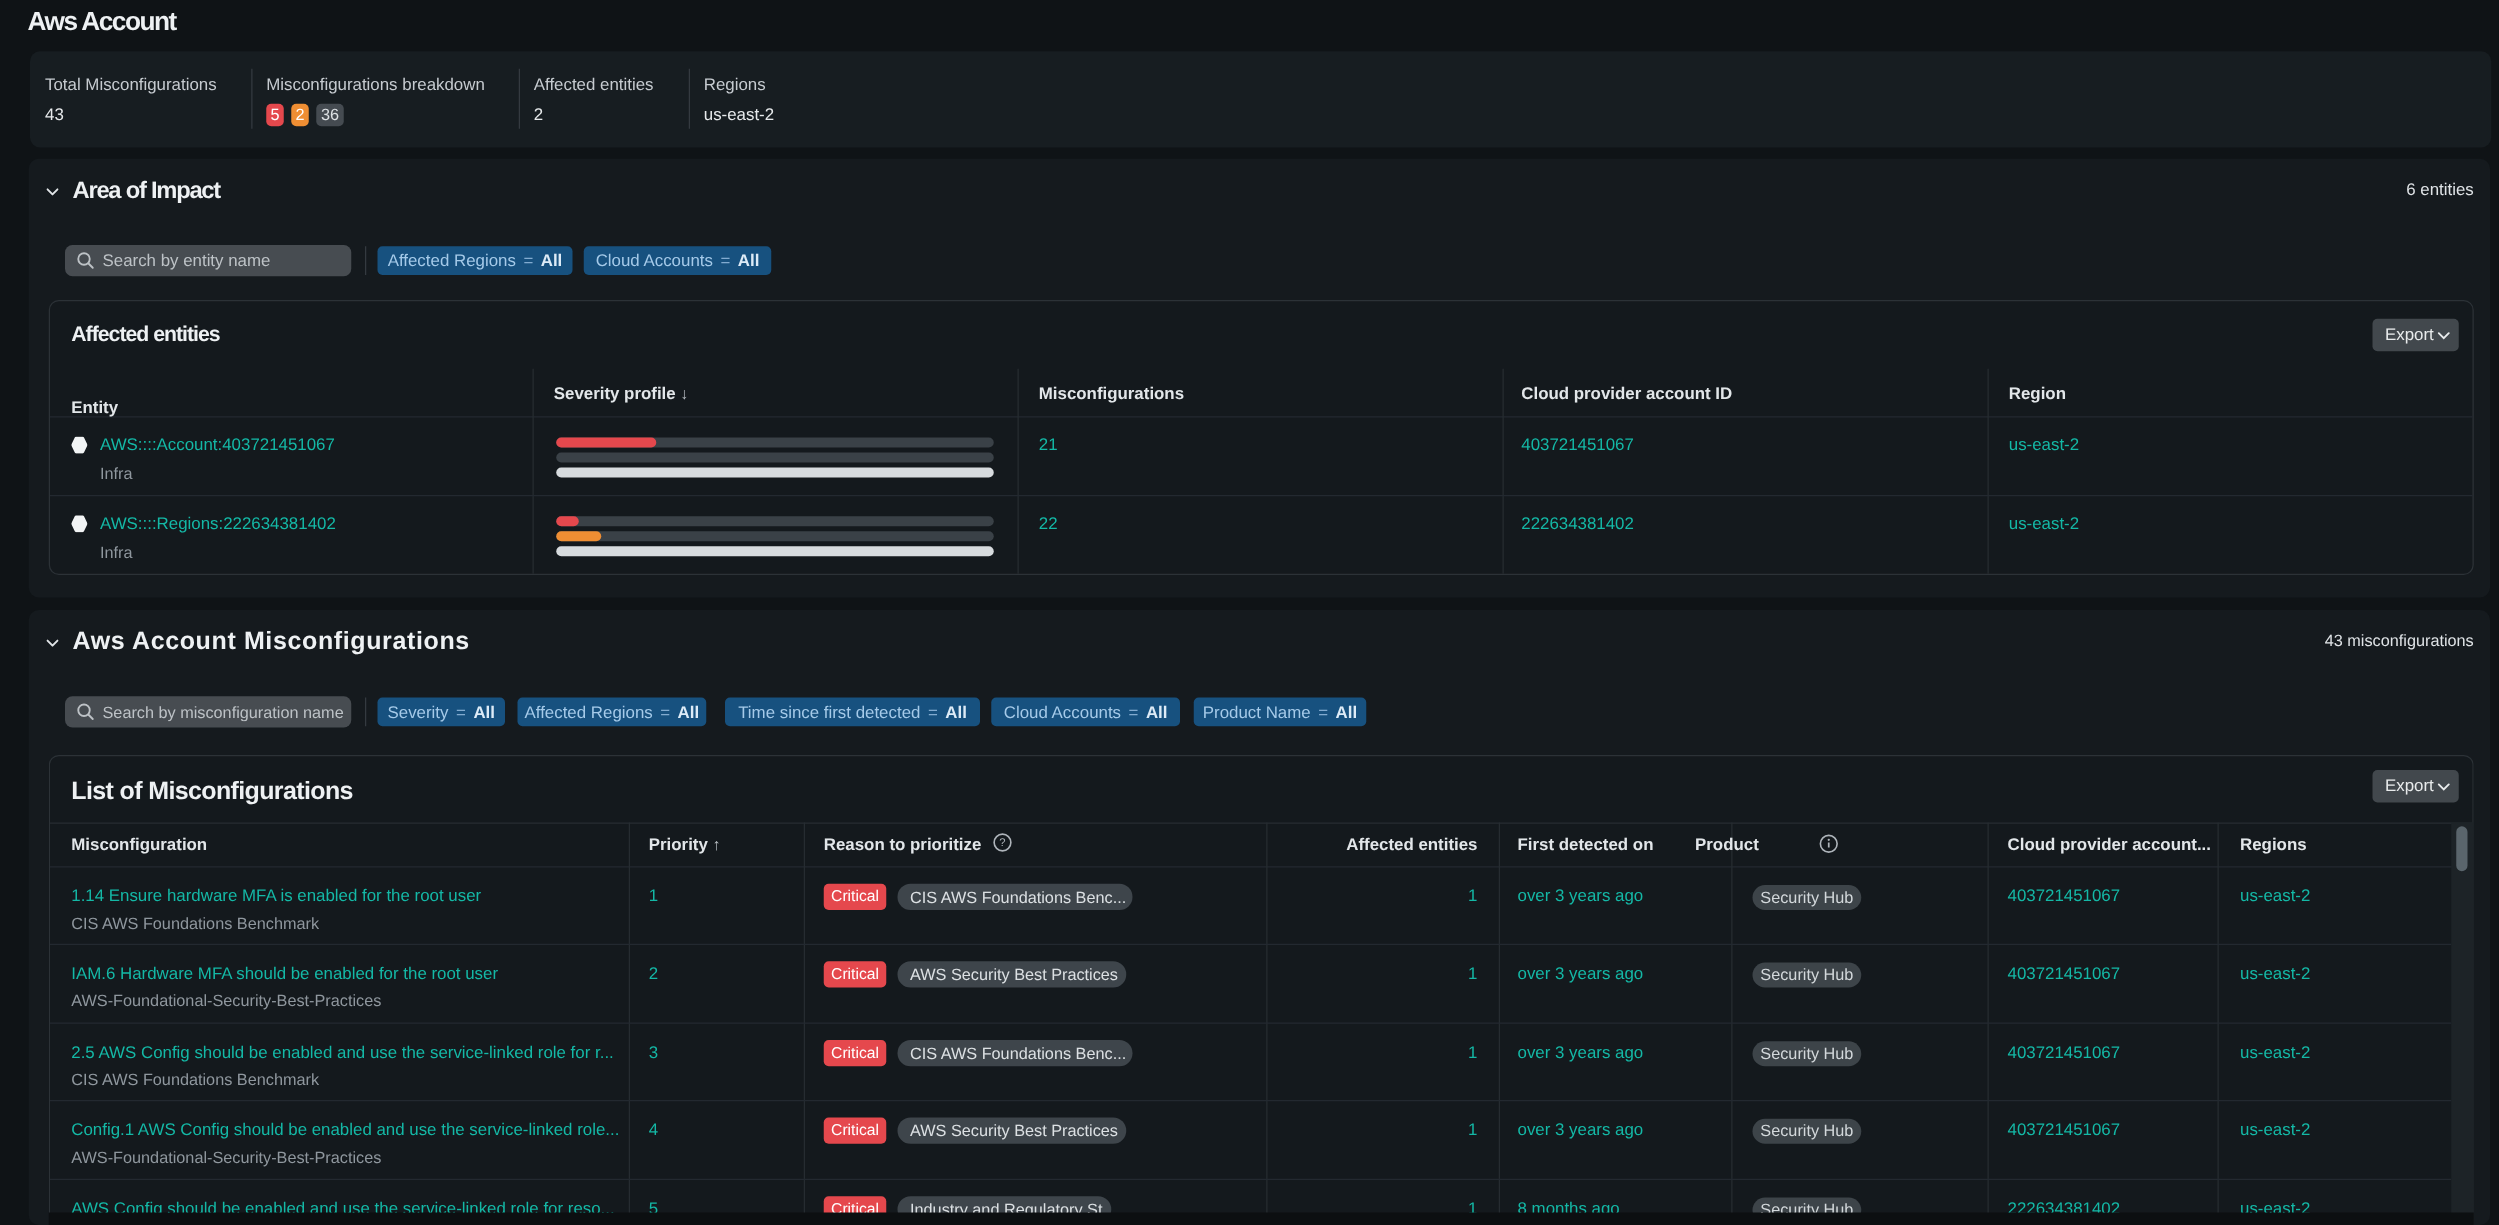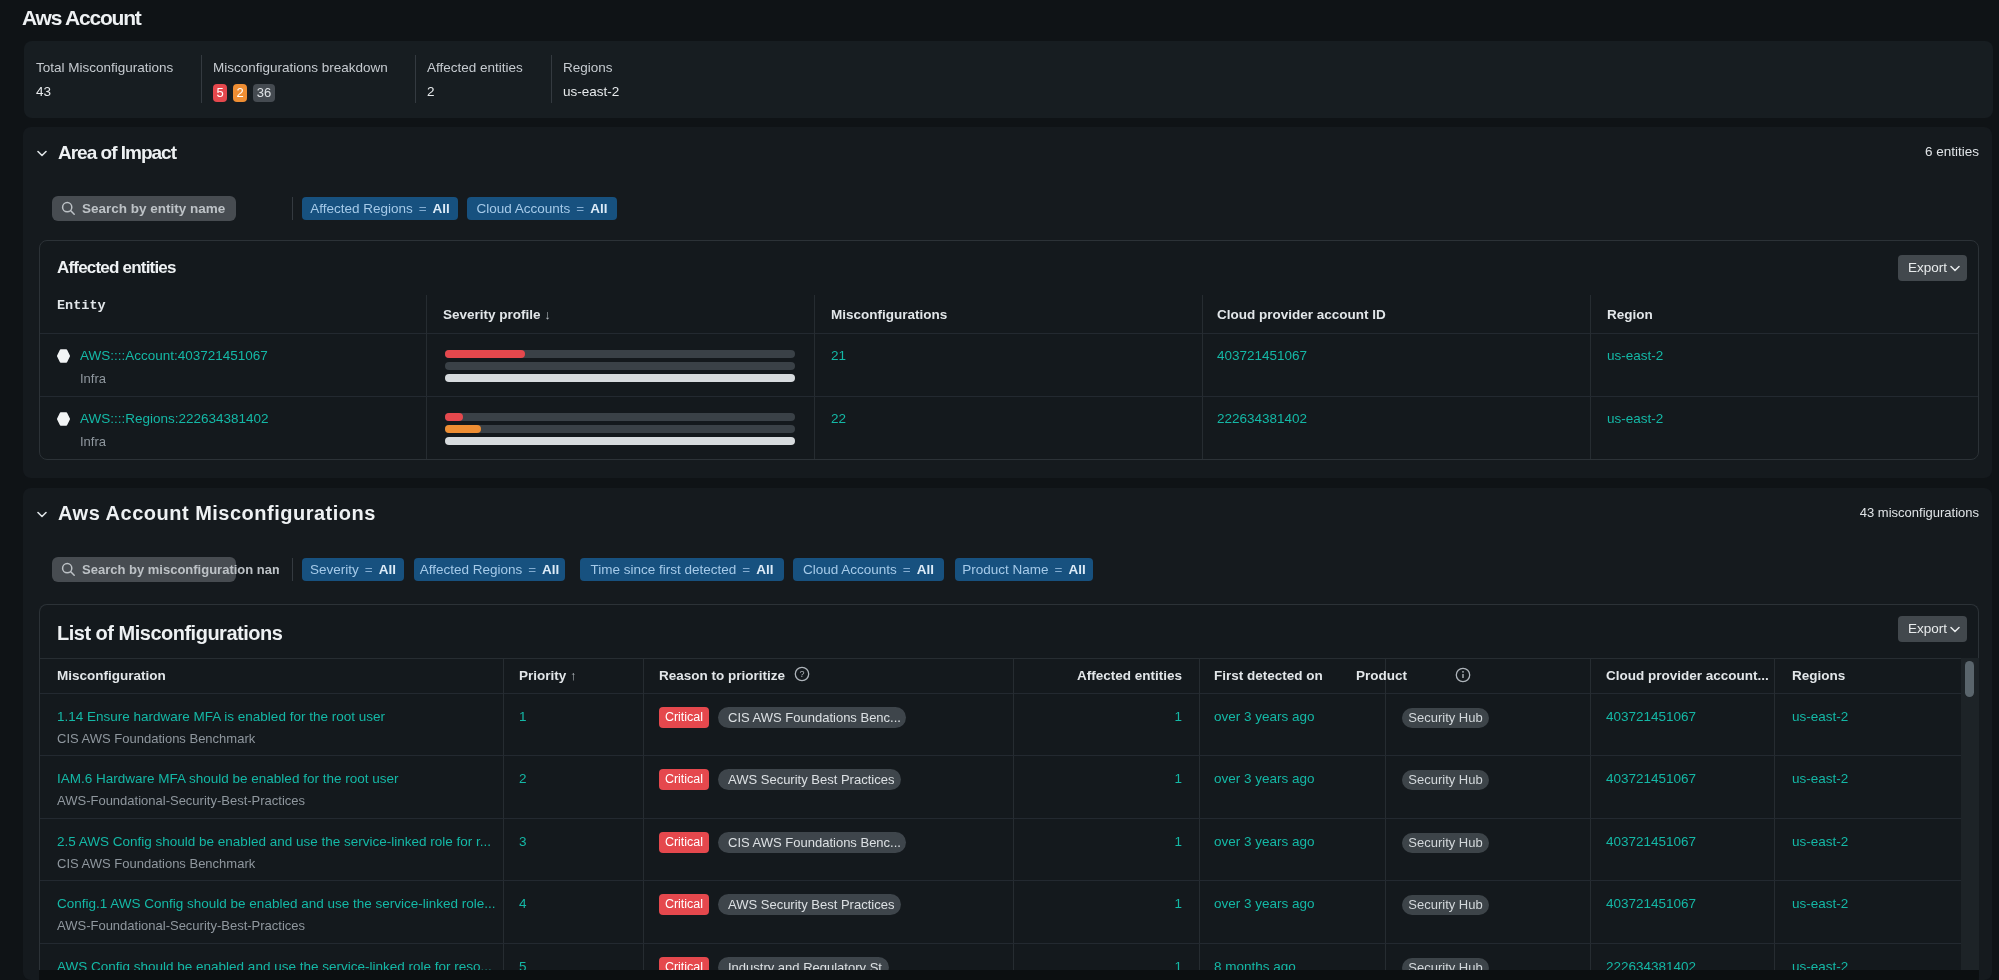--- a/index.html
+++ b/index.html
@@ -12,21 +12,21 @@
   .cttl { font-size:17px; font-weight:700; color:#eef1f3; letter-spacing:-0.8px; }
   .hdr { font-size:13.5px; color:#e2e6e9; font-weight:700; }
   .body { font-size:13.5px; color:#14b8a6; }
   .sub { font-size:13px; color:#8f979e; }
   .statlbl { font-size:13.5px; color:#c6cbd0; }
   .statval { font-size:13.5px; color:#e7eaec; }
   .vline { position:absolute; width:1px; background:#343a40; }
   .pill { position:absolute; height:23px; background:#17517f; border-radius:4px; font-size:13.5px; color:#a5cae9; line-height:23px; text-align:center; white-space:nowrap; }
   .pill b { color:#ddebf7; font-weight:700; }
   .pill .eq { color:#82abd0; padding:0 6px; }
-  .search { position:absolute; width:184px; height:25px; background:#474c51; border-radius:6px;font-weight:bold; }
+  .search { position:absolute; width:229px; height:25px; background:#474c51; border-radius:6px; }
   .search span { position:absolute; left:30px; top:5px; font-size:13.5px; color:#bdc2c6; white-space:nowrap; overflow:hidden; }
   .exportbtn { position:absolute; width:69px; height:26px; background:#42484d; border-radius:4px; color:#e8ebec; font-size:13.5px; text-align:left; line-height:26px; }
   .colline { position:absolute; width:1px; background:#262c31; }
   .rowline { position:absolute; height:1px; background:#232930; }
   .bar { position:absolute; height:8px; border-radius:4px; background:#3a4147; width:350px; }
   .barfill { position:absolute; height:8px; border-radius:4px; }
   .crit { position:absolute; height:21px; background:#e5484d; border-radius:4px; color:#fff; font-size:12.5px; line-height:21px; text-align:center; width:50px; }
   .rsn { position:absolute; height:21px; background:#3e454b; border-radius:10.5px; color:#dce0e3; font-size:13px; line-height:21px; text-align:center; white-space:nowrap; padding:0 10px; }
   .prod { position:absolute; height:20px; background:#3d4449; border-radius:10px; color:#d3d8db; font-size:13px; line-height:20px; width:87px; text-align:center; }
   .badge { display:inline-block; height:18px; border-radius:4px; font-size:13px; line-height:18px; text-align:center; font-weight:400; }
@@ -75,21 +75,21 @@
     <svg class="abs" style="left:52px; top:10px;" width="10" height="7" viewBox="0 0 10 7">
         <polyline points="1,1.5 5,5.5 9,1.5" fill="none" stroke="#e8ebec" stroke-width="1.5" stroke-linecap="round"></polyline>
       </svg>
   </div>
 
   <div class="rowline" style="left:40px; top:333px; width:1938px;"></div>
   <div class="colline" style="left:426px; top:295px; height:164px;"></div>
   <div class="colline" style="left:814px; top:295px; height:164px;"></div>
   <div class="colline" style="left:1202px; top:295px; height:164px;"></div>
   <div class="colline" style="left:1590px; top:295px; height:164px;"></div>
-  <div class="abs hdr" style="left:57px; top:298px;font-family:Liberation Mono, monospace;">Entity</div>
+  <div class="abs hdr" style="left:57px; top:318px;">Entity</div>
   <div class="abs hdr" style="left:443px; top:307px;">Severity profile <span style="font-size:13px; font-weight:400; color:#b7bdc2;">↓</span></div>
   <div class="abs hdr" style="left:831px; top:307px;">Misconfigurations</div>
   <div class="abs hdr" style="left:1217px; top:307px;">Cloud provider account ID</div>
   <div class="abs hdr" style="left:1607px; top:307px;">Region</div>
 
   <svg class="abs" style="left:57px; top:349px;" width="13" height="14" viewBox="0 0 13 14">
       <polygon points="3.8,1.4 9.2,1.4 11.9,7 9.2,12.6 3.8,12.6 1.1,7" fill="#f2f4f5" stroke="#f2f4f5" stroke-width="2.2" stroke-linejoin="round"></polygon>
     </svg>
   <div class="abs body" style="left:80px; top:348px;">AWS::::Account:403721451067</div>
   <div class="abs sub" style="left:80px; top:371px;">Infra</div>

